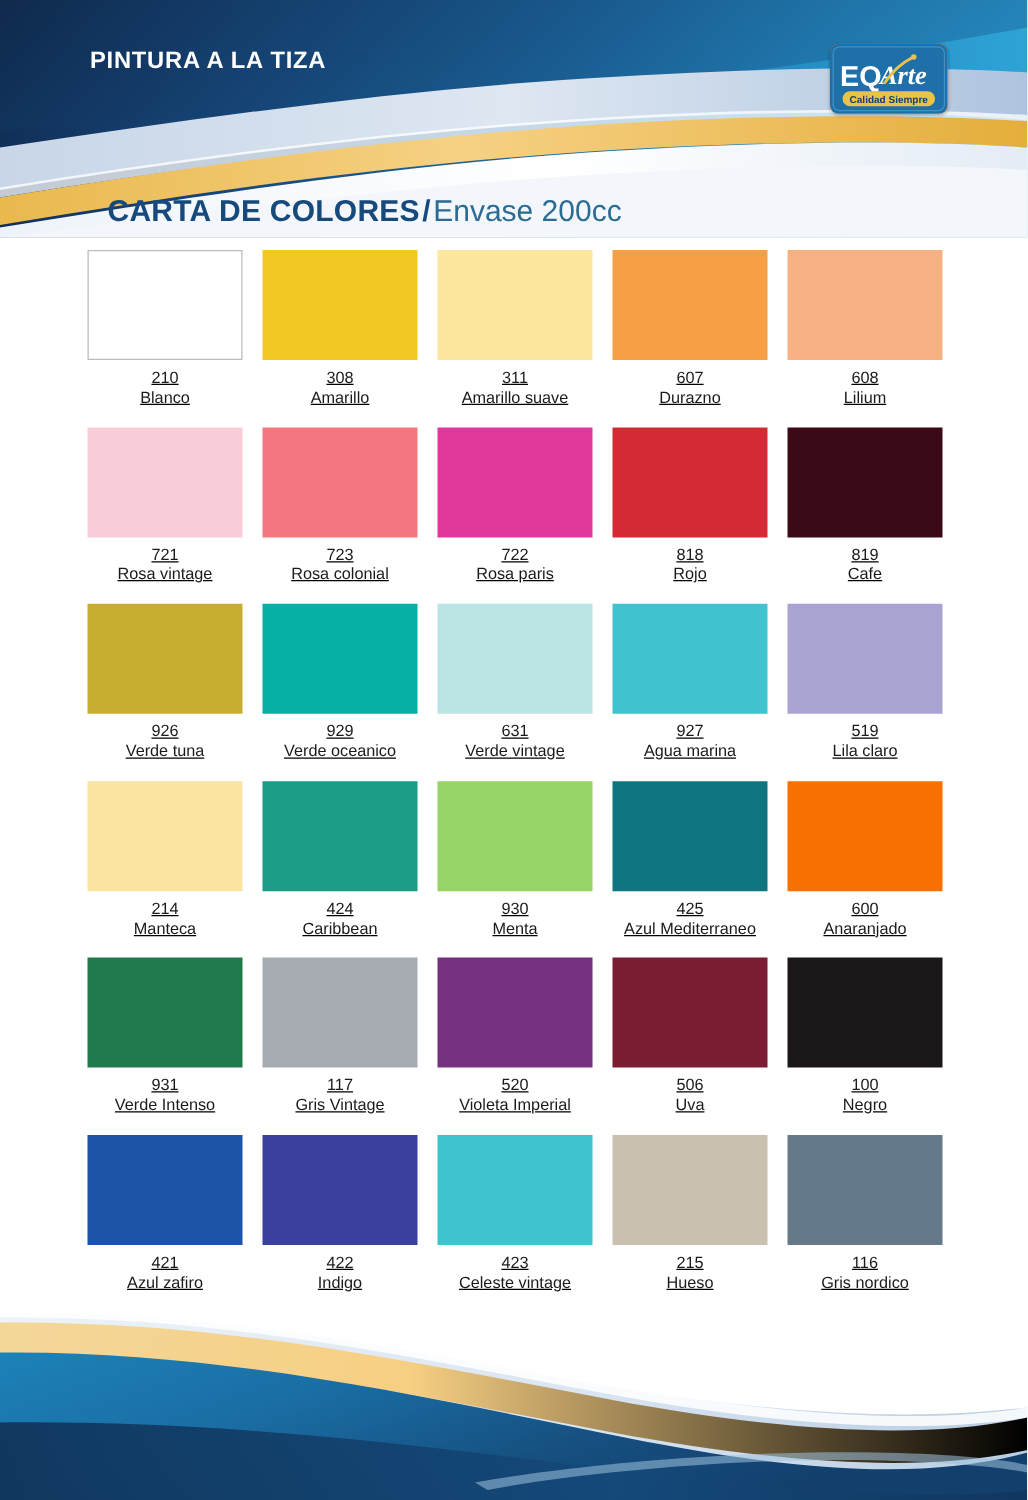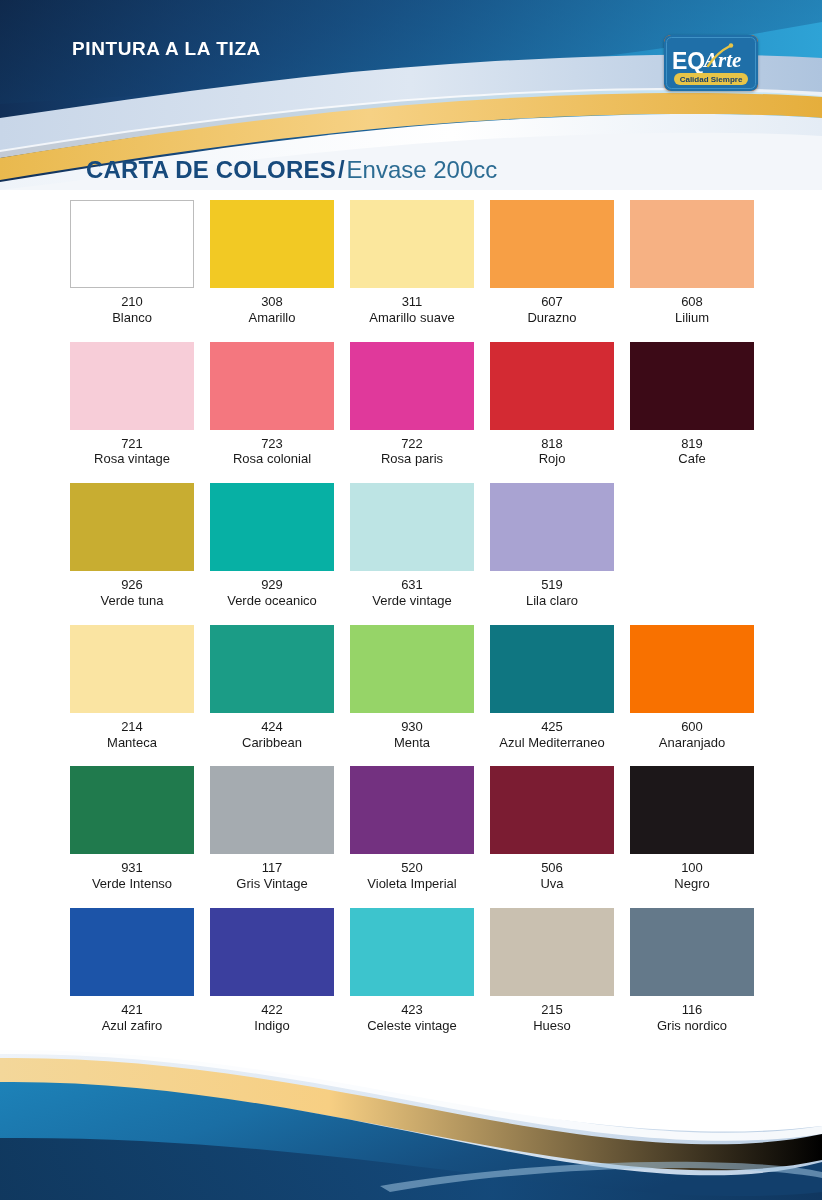--- a/index.html
+++ b/index.html
@@ -84,20 +84,21 @@
     position: absolute;
     top: 200px;
     left: 62px;
     width: 700px;
     z-index: 5;
   }
   .swatch-row {
     display: flex;
     width: 700px;
     margin-bottom: 16px;
+    text-decoration: underline;
   }
   .swatch-cell {
     width: 140px;
     display: flex;
     flex-direction: column;
     align-items: center;
   }
   .swatch-chip {
     width: 124px;
     height: 88px;
@@ -271,20 +272,25 @@
           <div class="swatch-chip" style="background: rgb(7, 176, 164);"></div>
           <div class="swatch-code">929</div>
           <div class="swatch-name">Verde oceanico</div>
         </div>
         <div class="swatch-cell">
           <div class="swatch-chip" style="background: rgb(189, 228, 228);"></div>
           <div class="swatch-code">631</div>
           <div class="swatch-name">Verde vintage</div>
         </div>
         <div class="swatch-cell">
+          <div class="swatch-chip" style="background: rgb(64, 195, 206);"></div>
+          <div class="swatch-code">927</div>
+          <div class="swatch-name">Agua marina</div>
+        </div>
+        <div class="swatch-cell">
           <div class="swatch-chip" style="background: rgb(169, 163, 210);"></div>
           <div class="swatch-code">519</div>
           <div class="swatch-name">Lila claro</div>
         </div>
       </div>
       <div class="swatch-row">
         <div class="swatch-cell">
           <div class="swatch-chip" style="background: rgb(250, 228, 162);"></div>
           <div class="swatch-code">214</div>
           <div class="swatch-name">Manteca</div>

